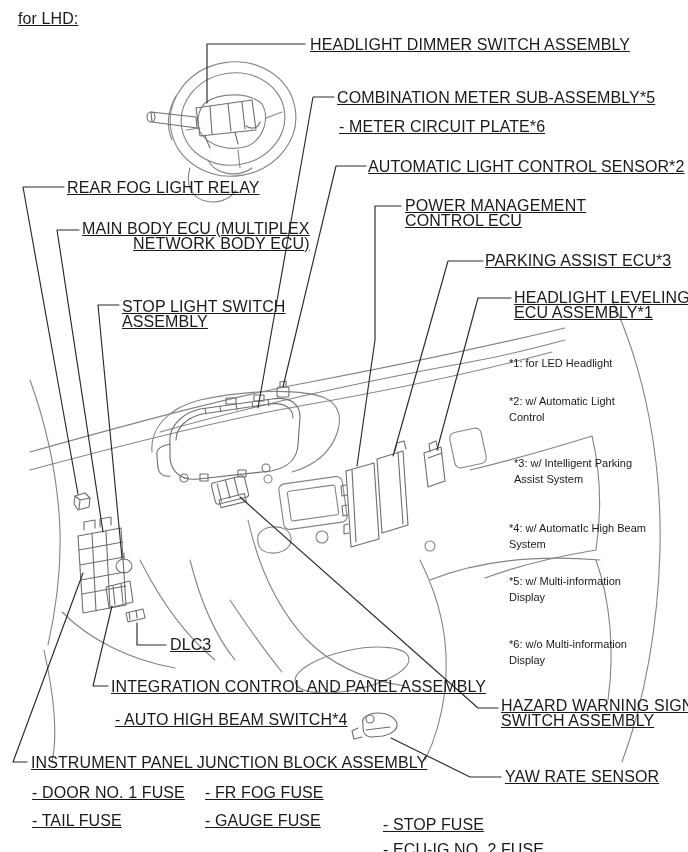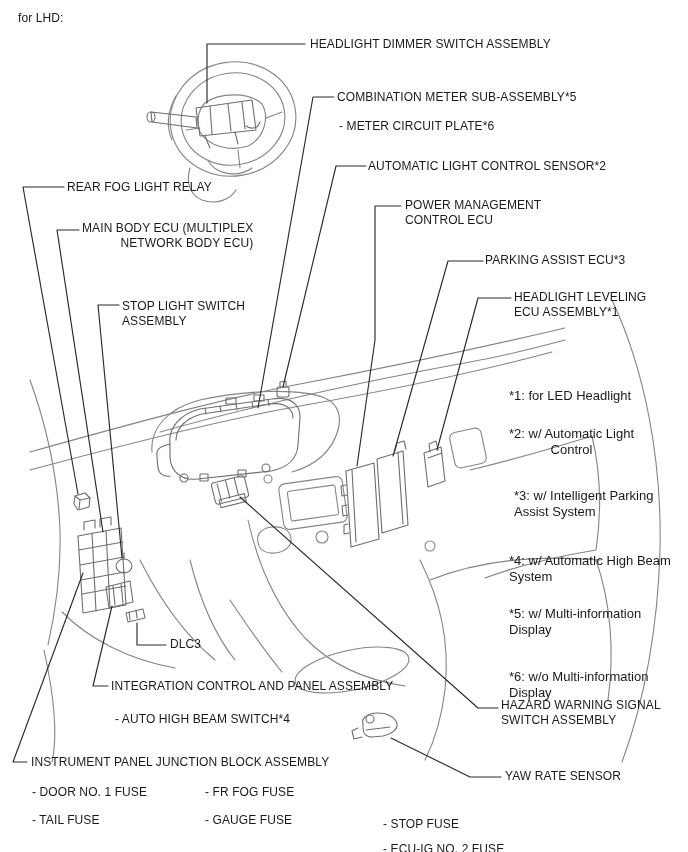--- a/index.html
+++ b/index.html
@@ -3,27 +3,27 @@
 <meta charset="utf-8">
 <style>
   html,body{margin:0;padding:0;}
   body{
     width:688px;height:852px;position:relative;background:#ffffff;
     font-family:"Liberation Sans","DejaVu Sans",sans-serif;
     color:#1a1a1a;overflow:hidden;
   }
   #art{position:absolute;left:0;top:0;}
   .lbl{
-    position:absolute;font-size:12px;line-height:15px;
-    white-space:nowrap;color:#1a1a1a;letter-spacing:0.1px;
+    position:absolute;font-size:16px;line-height:15px;
+    white-space:nowrap;color:#1a1a1a;letter-spacing:0.1px;text-decoration:underline;
   }
   .lbl span{display:block;}
   .note{
-    position:absolute;font-size:13px;line-height:16px;
-    white-space:nowrap;color:#1a1a1a;margin-top:33px;
+    position:absolute;font-size:11px;line-height:16px;
+    white-space:nowrap;color:#1a1a1a;
   }
   .note span{display:block;}
 </style>
 </head>
 <body>
 
 <svg id="art" width="688" height="852" viewBox="0 0 688 852">
 
   <g stroke="#848484" fill="none" stroke-width="1.1" stroke-linecap="round" stroke-linejoin="round">
 
@@ -212,21 +212,21 @@
 <div class="lbl" style="left:505px;top:769px;">YAW RATE SENSOR</div>
 
 <div class="lbl" style="left:32px;top:785px;">- DOOR NO. 1 FUSE</div>
 <div class="lbl" style="left:205px;top:785px;">- FR FOG FUSE</div>
 <div class="lbl" style="left:383px;top:785px;margin-top:32px;">- STOP FUSE</div>
 <div class="lbl" style="left:32px;top:813px;">- TAIL FUSE</div>
 <div class="lbl" style="left:205px;top:813px;">- GAUGE FUSE</div>
 <div class="lbl" style="left:383px;top:813px;margin-top:29px;">- ECU-IG NO. 2 FUSE</div>
 
 <div class="note" style="left:509px;top:355px;">*1: for LED Headlight</div>
-<div class="note" style="left:509px;top:393px;text-align:center;">
+<div class="note" style="left:509px;top:393px;">
   <span>*2: w/ Automatic Light</span>
   <span>Control</span>
 </div>
 <div class="note" style="left:514px;top:455px;">
   <span>*3: w/ Intelligent Parking</span>
   <span>Assist System</span>
 </div>
 <div class="note" style="left:509px;top:520px;">
   <span>*4: w/ AutomatIc High Beam</span>
   <span>System</span>

